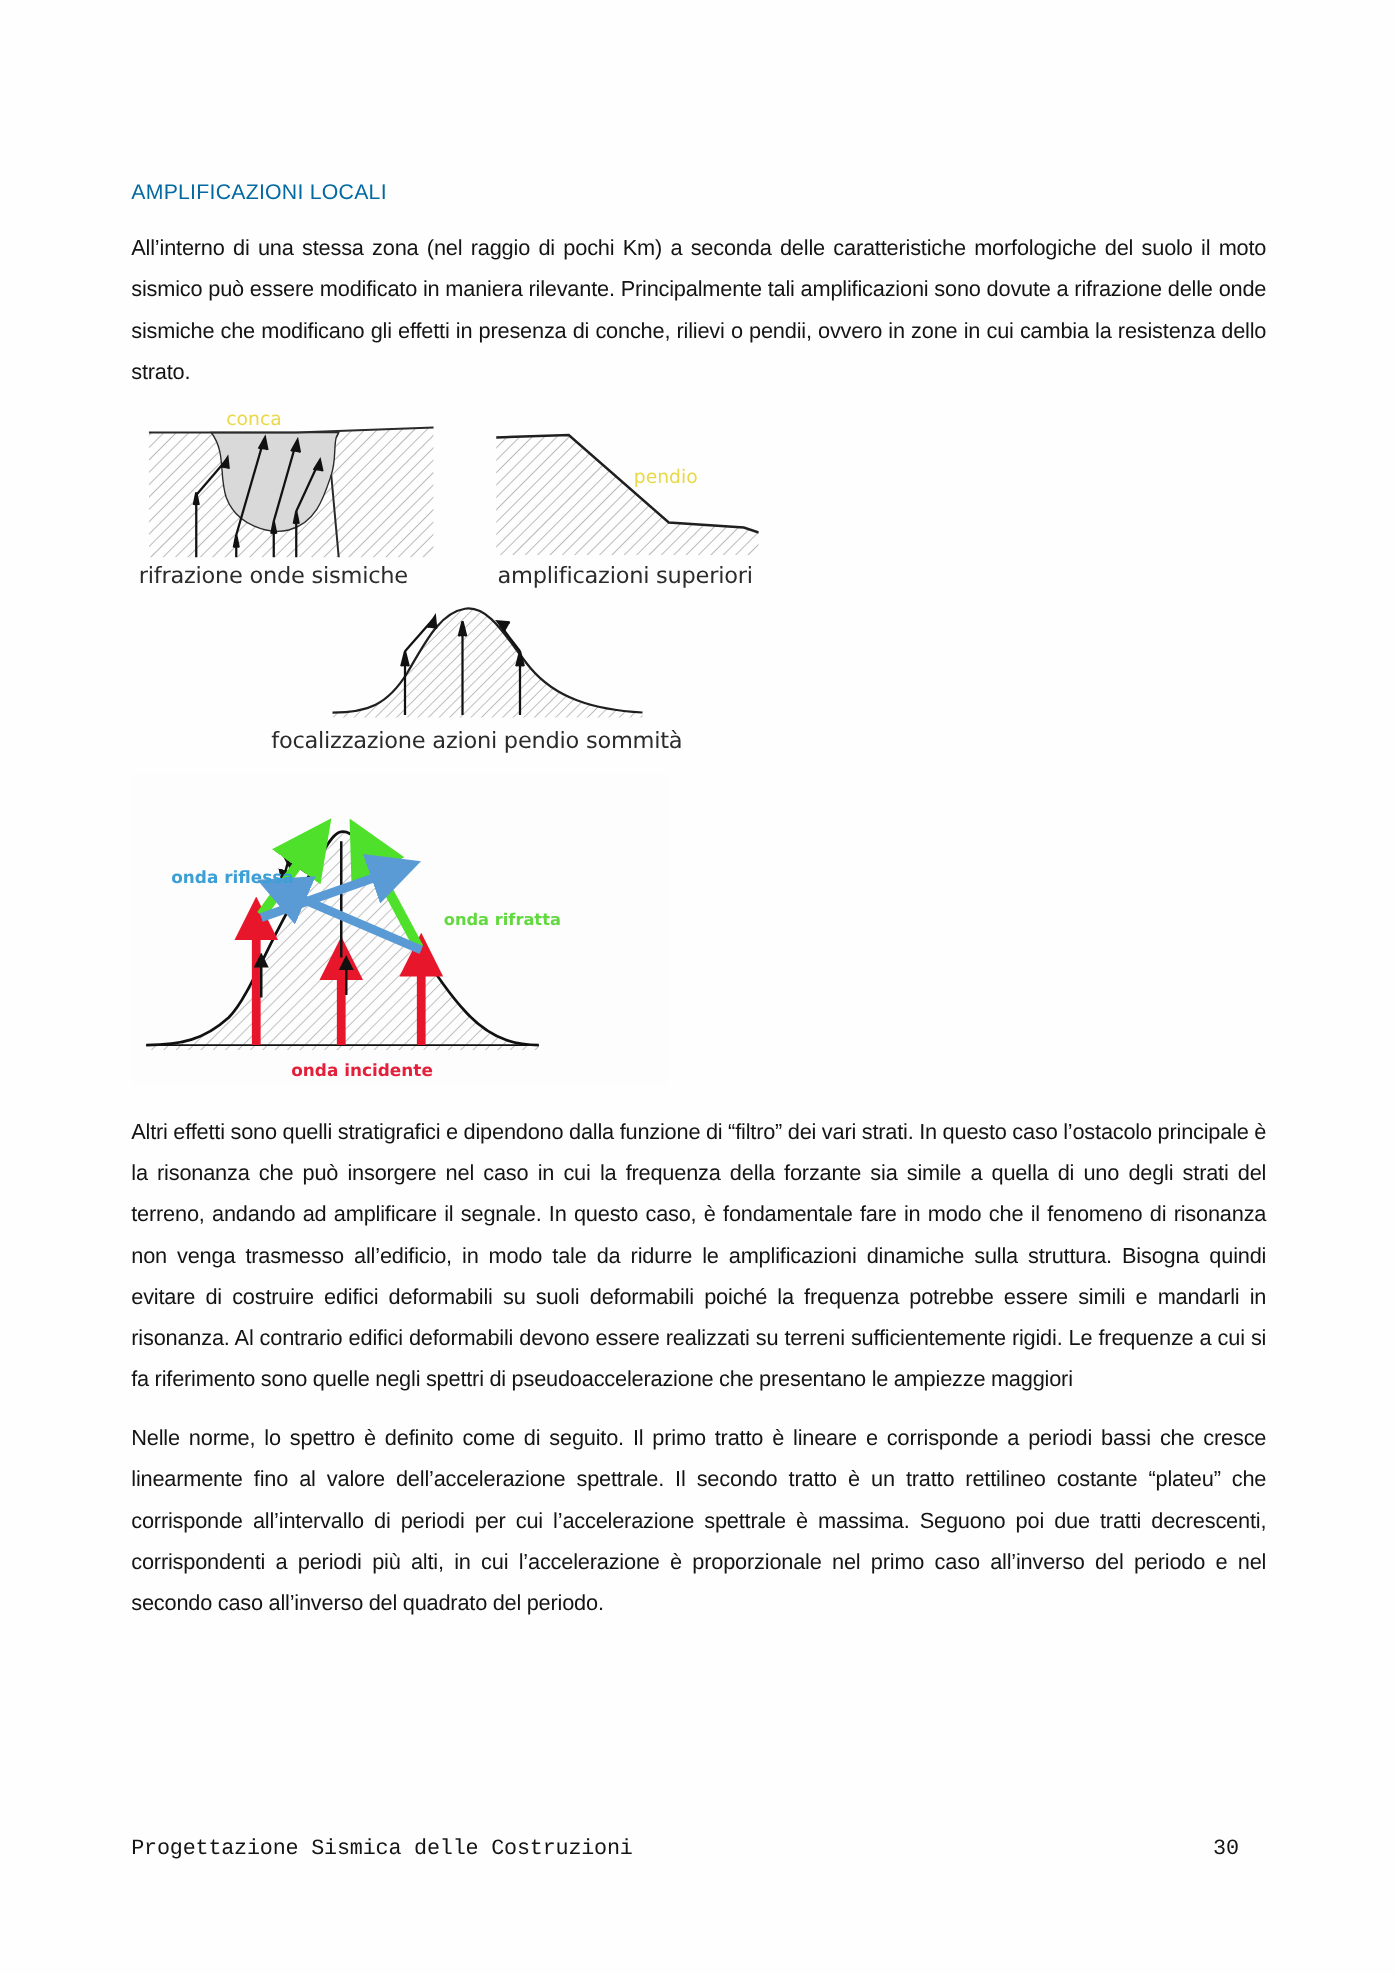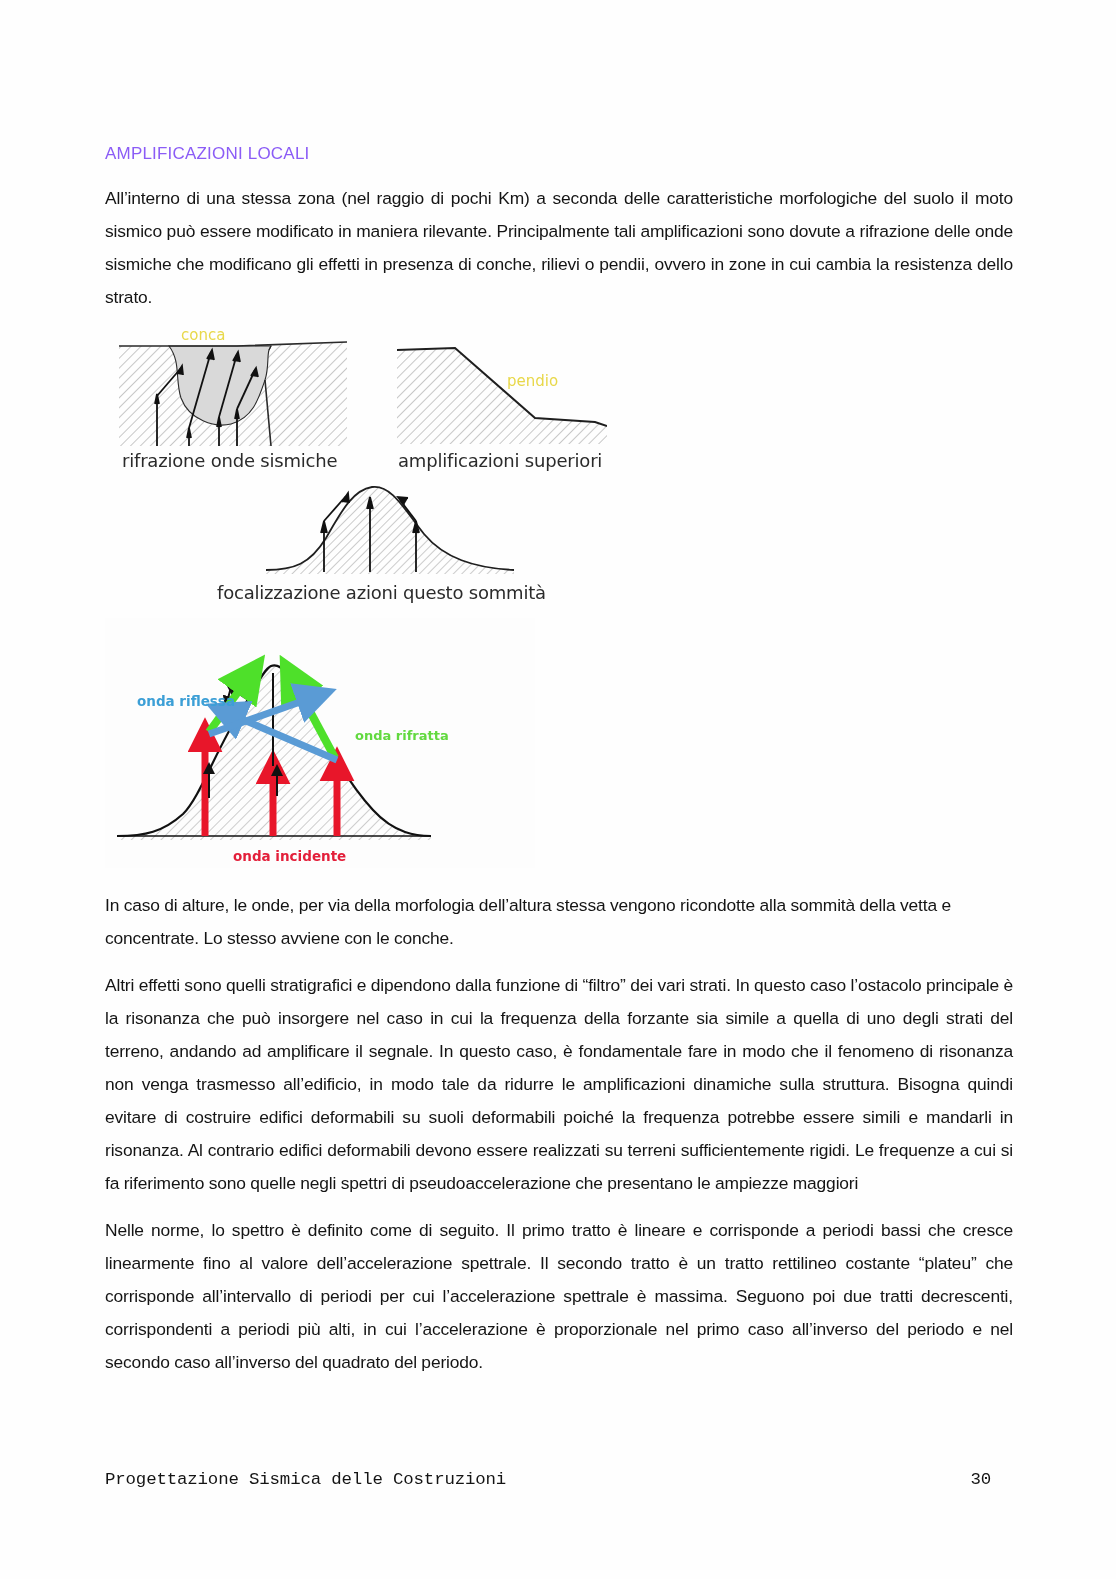--- a/index.html
+++ b/index.html
@@ -36,21 +36,21 @@
     word-spacing: -0.2px;
   }
   p.body-text.ragged {
     text-align: left;
   }
   h2.section-heading {
     margin: 12px 0 14px 0;
     font-size: 17px;
     font-weight: 400;
     line-height: 28px;
-    color: #8b5cf6;
+    color: #0369a1;
     letter-spacing: 0.2px;
   }
 
   
   .figures {
     position: relative;
     margin: 10px 0 6px 0;
     width: 908px;
     text-decoration: underline;
   }
@@ -74,21 +74,21 @@
   }
   .cap {
     position: absolute;
     font-size: 18px;
     line-height: 22px;
     color: #2b2b2b;
     font-family: "DejaVu Sans", sans-serif;
     letter-spacing: -0.2px;
     white-space: nowrap;
   }
-  .cap-conca { left: 17px; top: 122px; }
+  .cap-conca { left: 6px; top: 122px; }
   .cap-pendio { left: 293px; top: 122px; }
 
   .fig-row-2 { position: relative; height: 140px; }
   .fig-vetta {
     position: absolute;
     left: 155px;
     top: 0;
     width: 260px;
     height: 100px;
   }
@@ -230,21 +230,21 @@
             <path d="M110,94 L110,22"></path>
             <path d="M107,31 L110,19 L113,31" fill="#111"></path>
 
             <path d="M156,94 L156,46"></path>
             <path d="M153,55 L156,43 L159,55" fill="#111"></path>
             <path d="M156,43 L140,22"></path>
             <path d="M144,27 L138,19 L148,20" fill="#111"></path>
           </g>
           <text class="lbl-yellow" x="-40" y="40">vetta</text>
         </svg>
-        <div class="cap cap-vetta">focalizzazione azioni questo sommità</div>
+        <div class="cap cap-vetta">focalizzazione azioni pendio sommità</div>
       </div>
 
       <div class="fig-row-3">
         <svg class="fig-big" viewBox="0 0 430 250">
           <defs>
             <pattern id="hatchD" width="7" height="7" patternTransform="rotate(45)" patternUnits="userSpaceOnUse">
               <line x1="0" y1="0" x2="0" y2="7" stroke="#9d9d9d" stroke-width="1"></line>
             </pattern>
             <marker id="arrGreen" markerWidth="6" markerHeight="6" refX="3" refY="3" orient="auto">
               <path d="M0,0 L6,3 L0,6 Z" fill="#4ee02a"></path>
@@ -295,21 +295,20 @@
             <path d="M104,116 L212,78" marker-end="url(#arrBlue)"></path>
           </g>
 
           <text x="32" y="88" fill="#3c9fd6" font-size="13.5" font-weight="bold" font-family="DejaVu Sans, sans-serif">onda riflessa</text>
           <text x="250" y="122" fill="#62d93f" font-size="13" font-weight="bold" font-family="DejaVu Sans, sans-serif">onda rifratta</text>
           <text x="128" y="243" fill="#e31f3a" font-size="13.5" font-weight="bold" font-family="DejaVu Sans, sans-serif">onda incidente</text>
         </svg>
       </div>
     </div>
 
-    <p class="body-text ragged">In caso di alture, le onde, per via della morfologia dell’altura stessa vengono ricondotte alla sommità della vetta e concentrate. Lo stesso avviene con le conche.</p>
 
     <p class="body-text">Altri effetti sono quelli stratigrafici e dipendono dalla funzione di “filtro” dei vari strati. In questo caso l’ostacolo principale è la risonanza che può insorgere nel caso in cui la frequenza della forzante sia simile a quella di uno degli strati del terreno, andando ad amplificare il segnale. In questo caso, è fondamentale fare in modo che il fenomeno di risonanza non venga trasmesso all’edificio, in modo tale da ridurre le amplificazioni dinamiche sulla struttura. Bisogna quindi evitare di costruire edifici deformabili su suoli deformabili poiché la frequenza potrebbe essere simili e mandarli in risonanza. Al contrario edifici deformabili devono essere realizzati su terreni sufficientemente rigidi. Le frequenze a cui si fa riferimento sono quelle negli spettri di pseudoaccelerazione che presentano le ampiezze maggiori</p>
 
     <p class="body-text">Nelle norme, lo spettro è definito come di seguito. Il primo tratto è lineare e corrisponde a periodi bassi che cresce linearmente fino al valore dell’accelerazione spettrale. Il secondo tratto è un tratto rettilineo costante “plateu” che corrisponde all’intervallo di periodi per cui l’accelerazione spettrale è massima. Seguono poi due tratti decrescenti, corrispondenti a periodi più alti, in cui l’accelerazione è proporzionale nel primo caso all’inverso del periodo e nel secondo caso all’inverso del quadrato del periodo.</p>
   </div>
 
   <div class="footer">
     <span class="footer-title">Progettazione Sismica delle Costruzioni</span>
     <span class="footer-page">30</span>
   </div>

